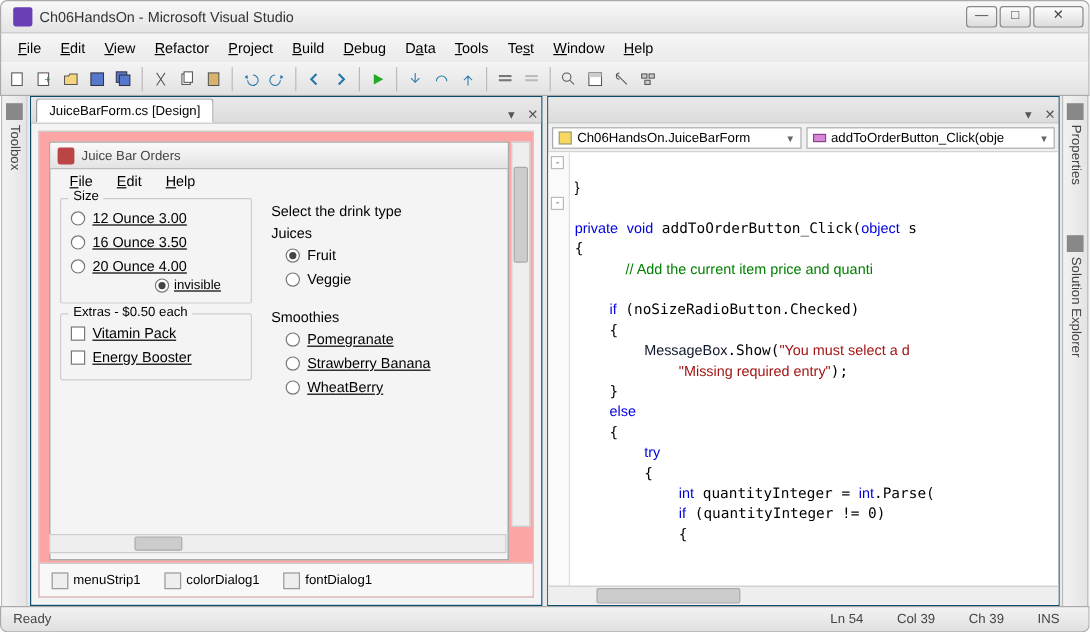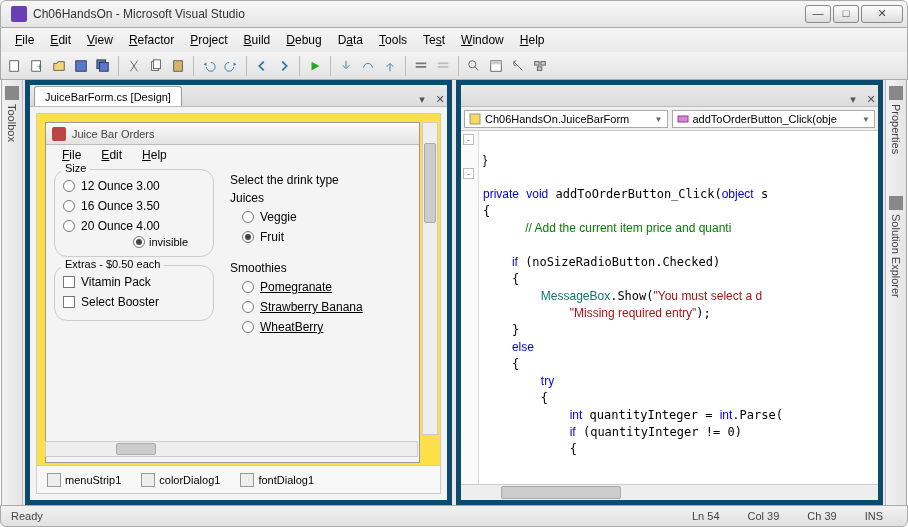--- a/index.html
+++ b/index.html
@@ -24,37 +24,37 @@
 .tbtn svg { width:14px; height:14px; }
 .tsep { width:1px; height:20px; background:#bbb; margin: 0 3px; }
 
 
 .workspace { position:absolute; top:80px; left:1px; right:1px; bottom:22px; border-left:1px solid #aaa; border-right:1px solid #aaa; display:flex; }
 .sidetab { width:21px; background:linear-gradient(90deg,#f2f2f2,#e4e4e4); border-right:1px solid #bbb; writing-mode:vertical-rl; text-orientation:mixed; font-size:11px; color:#444; padding-top:6px; text-align:left; cursor:pointer; display:flex; align-items:center; gap:4px; }
 .sidetab.right { border-left:1px solid #bbb; border-right:none; }
 .sidetab .sicon { width:14px; height:14px; background:#888; transform:rotate(0); }
 
 .panes { flex:1; display:flex; gap:4px; padding:0 2px; background:#e8e8e8; }
-.pane { flex:1; display:flex; flex-direction:column; background:#f4f4f4; border:5px solid #0c4a6e; min-width:0; }
+.pane { flex:1; display:flex; flex-direction:column; background:#f4f4f4; border:1px solid #0c4a6e; min-width:0; }
 
 .tabstrip { height:22px; display:flex; align-items:flex-end; background:linear-gradient(#e9e9e9,#dcdcdc); border-bottom:1px solid #bbb; padding-left:4px; }
 .doctab { height:20px; background:#fff; border:1px solid #999; border-bottom:none; border-radius:3px 3px 0 0; padding:2px 10px; font-size:11px; display:flex; align-items:center; }
 .tabstrip .spacer { flex:1; }
 .tabicon { width:14px; height:14px; margin-left:4px; cursor:pointer; display:flex; align-items:center; justify-content:center; font-size:11px; color:#555; }
 
 
-.designer-body { flex:1; background:#fde047; margin:6px; border:1px solid #ccc; position:relative; overflow:hidden; }
+.designer-body { flex:1; background:#fca5a5; margin:6px; border:1px solid #ccc; position:relative; overflow:hidden; }
 .form-window { position:absolute; top:8px; left:8px; right:20px; bottom:30px; border:1px solid #999; background:#f4f4f4; }
 .form-title { height:22px; background:linear-gradient(#fafafa,#e3e3e3); border-bottom:1px solid #bbb; display:flex; align-items:center; padding:0 6px; font-size:11px; color:#444; }
 .form-title .ficon { width:14px;height:14px;background:#b44; margin-right:6px; border-radius:2px; }
 .form-menubar { height:20px; display:flex; align-items:center; padding:0 8px; font-size:12px; gap:4px; }
 .form-menubar span { padding:2px 8px; cursor:pointer; }
 .fm-headline { text-align:right; font-size:18px; font-weight:bold; padding:6px 14px 2px; }
 .form-cols { display:flex; padding:4px 8px; gap:16px; font-size:12px; }
-.groupbox { border:1px solid #ccc; border-radius:13px; padding:6px 8px 8px; margin-bottom:8px; position:relative; }
+.groupbox { border:1px solid #ccc; border-radius:2px; padding:6px 8px 8px; margin-bottom:8px; position:relative;text-decoration:underline; }
 .groupbox .gtitle { position:absolute; top:-8px; left:6px; background:#f4f4f4; padding:0 4px; font-size:11px; }
 .radio-row, .check-row { display:flex; align-items:center; gap:6px; padding:3px 0; font-size:12px; }
 .radio { width:12px;height:12px;border:1px solid #777; border-radius:50%; background:#fff; display:inline-flex; align-items:center; justify-content:center;}
 .radio.sel::after { content:""; width:6px;height:6px;background:#444;border-radius:50%; }
 .checkbox { width:12px;height:12px;border:1px solid #777;background:#fff; }
 .subhead { font-size:12px; margin:4px 0 2px; }
 .col-r { flex:1; }
 .col-l { width:160px; }
 .invisible-radio { display:flex; align-items:center; gap:4px; font-size:11px; margin-left:70px; }
 
@@ -69,21 +69,21 @@
 
 
 .code-drops { height:24px; display:flex; gap:4px; padding:3px; background:#f0f0f0; border-bottom:1px solid #ccc; }
 .codedrop { flex:1; height:18px; border:1px solid #aaa; background:#fff; font-size:11px; display:flex; align-items:center; padding:0 4px; overflow:hidden; white-space:nowrap; cursor:pointer; }
 .codedrop .dicon { width:12px; height:12px; margin-right:4px; flex-shrink:0; }
 .codedrop .dd { margin-left:auto; font-size:8px; color:#666; }
 
 .code-body { flex:1; background:#fff; font-family:Consolas,monospace; font-size:12px; line-height:17px; overflow:hidden; position:relative; padding:4px 0 20px 22px; white-space:pre; color:#000; }
 .code-body .kw { color:#0000dd; }
 .code-body .cm { color:#008000; }
-.code-body .ty { color:#0f766e; }
+.code-body .ty { color:#0f172a; }
 .code-body .st { color:#a31515; }
 .gutter { position:absolute; left:0; top:0; bottom:0; width:18px; border-right:1px solid #ddd; background:#fafafa; }
 .gutter .out { position:absolute; left:2px; font-size:10px; color:#888; border:1px solid #bbb; width:11px; height:11px; line-height:9px; text-align:center; background:#fff;}
 .code-hscroll { position:absolute; bottom:0; left:0; right:0; height:16px; background:#eee; border-top:1px solid #ccc; }
 .code-hscroll .thumb { position:absolute; top:1px; bottom:1px; left:40px; width:120px; background:#ccc; border:1px solid #aaa; border-radius:2px; }
 
 
 .statusbar { position:absolute; bottom:0; left:0; right:0; height:22px; background:linear-gradient(#f2f2f2,#e0e0e0); border:1px solid #aaa; border-radius:0 0 6px 6px; display:flex; align-items:center; font-size:11px; color:#444; padding:0 10px; }
 .statusbar .sfill { flex:1; }
 .statusbar .scell { padding:0 14px;text-align:center; }
@@ -300,34 +300,34 @@
                   </div>
               </div>
               <div class="groupbox">
                 <span class="gtitle">Extras - $0.50 each</span>
                 <div class="check-row">
                     <span class="checkbox"></span>
                     <span>Vitamin Pack</span>
                   </div>
                 <div class="check-row">
                     <span class="checkbox"></span>
-                    <span>Select Booster</span>
+                    <span>Energy Booster</span>
                   </div>
               </div>
             </div>
             <div class="col-r">
               <div class="subhead">Select the drink type</div>
               <div class="subhead">Juices</div>
               <div class="radio-row" style="margin-left:12px">
+                  <span class="radio sel"></span>
+                  <span>Fruit</span>
+                </div>
+              <div class="radio-row" style="margin-left:12px">
                   <span class="radio"></span>
                   <span>Veggie</span>
-                </div>
-              <div class="radio-row" style="margin-left:12px">
-                  <span class="radio sel"></span>
-                  <span>Fruit</span>
                 </div>
               <div style="height:10px"></div>
               <div class="subhead">Smoothies</div>
               <div class="radio-row" style="margin-left:12px">
                   <span class="radio"></span>
                   <span style="text-decoration:underline">Pomegranate</span>
                 </div>
               <div class="radio-row" style="margin-left:12px">
                   <span class="radio"></span>
                   <span style="text-decoration:underline">Strawberry Banana</span>

